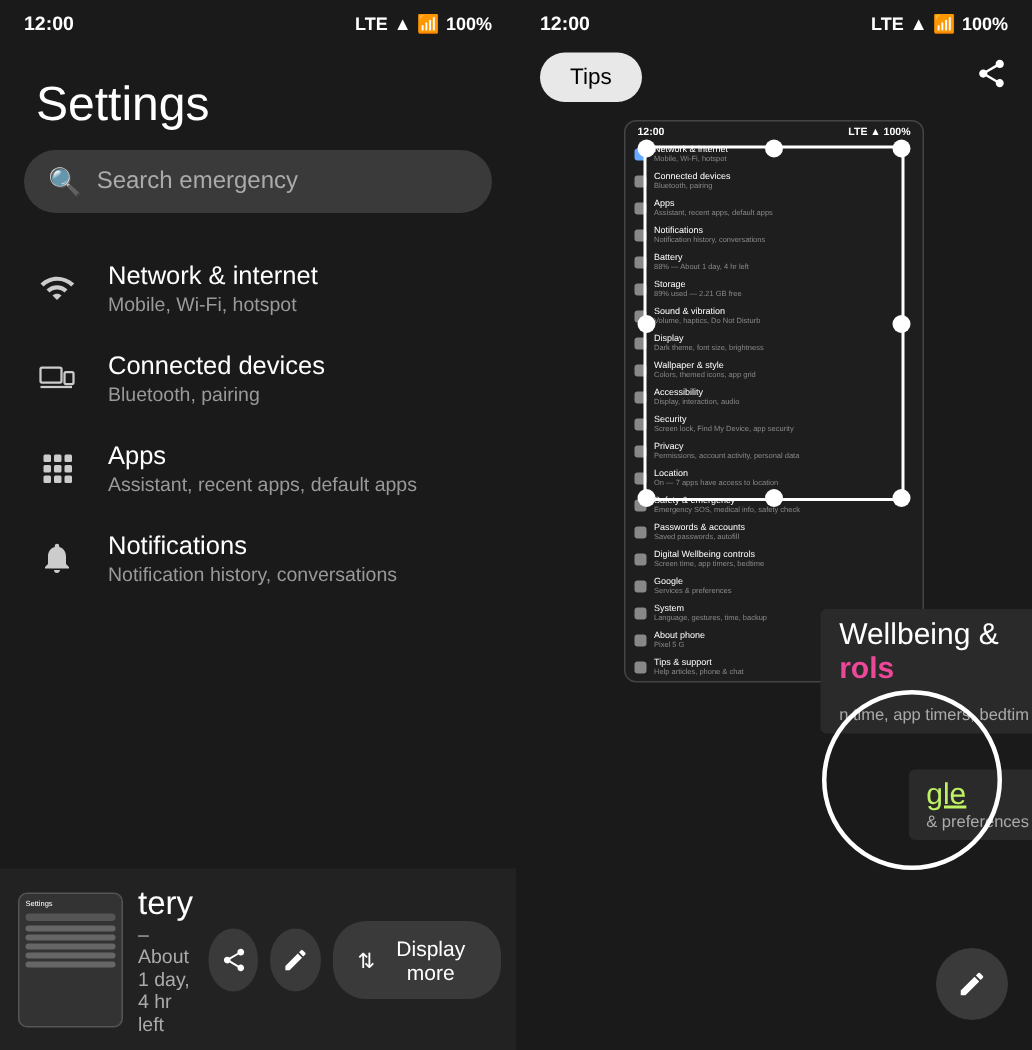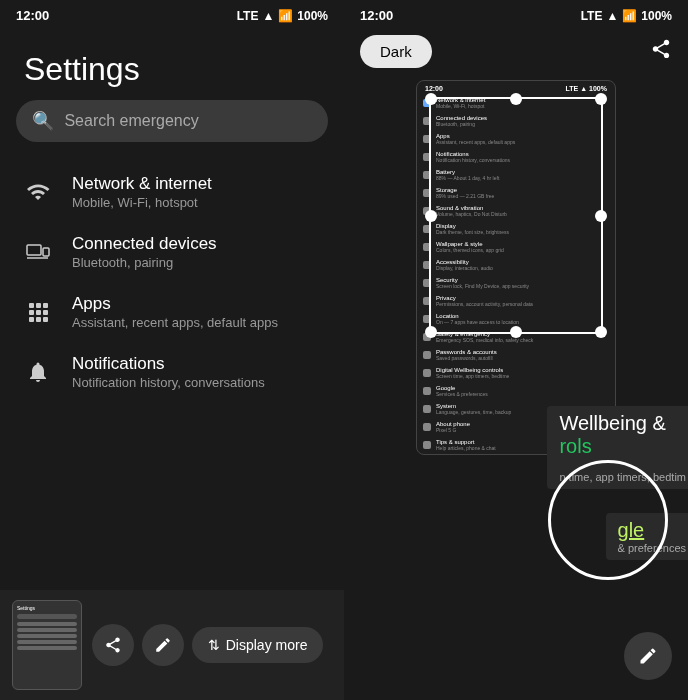--- a/index.html
+++ b/index.html
@@ -484,20 +484,24 @@
 
   <div class="bottom-thumbnail-area">
     <div class="thumbnail-preview">
       <div class="thumb-title">Settings</div>
       <div class="thumb-search"></div>
       <div class="thumb-item"></div>
       <div class="thumb-item"></div>
       <div class="thumb-item"></div>
       <div class="thumb-item"></div>
       <div class="thumb-item"></div>
+    </div>
+    <div class="battery-partial">
+      <div class="battery-title">tery</div>
+      <div class="battery-sub">– About 1 day, 4 hr left</div>
     </div>
     <div class="bottom-actions">
       <button class="action-btn">
         <svg width="18" height="18" viewBox="0 0 24 24" fill="white">
           <path d="M18 16.08c-.76 0-1.44.3-1.96.77L8.91 12.7c.05-.23.09-.46.09-.7s-.04-.47-.09-.7l7.05-4.11c.54.5 1.25.81 2.04.81 1.66 0 3-1.34 3-3s-1.34-3-3-3-3 1.34-3 3c0 .24.04.47.09.7L8.04 9.81C7.5 9.31 6.79 9 6 9c-1.66 0-3 1.34-3 3s1.34 3 3 3c.79 0 1.5-.31 2.04-.81l7.12 4.16c-.05.21-.08.43-.08.65 0 1.61 1.31 2.92 2.92 2.92s2.92-1.31 2.92-2.92-1.31-2.92-2.92-2.92z"></path>
         </svg>
       </button>
       <button class="action-btn">
         <svg width="18" height="18" viewBox="0 0 24 24" fill="white">
           <path d="M3 17.25V21h3.75L17.81 9.94l-3.75-3.75L3 17.25zM20.71 7.04a1 1 0 000-1.41l-2.34-2.34a1 1 0 00-1.41 0l-1.83 1.83 3.75 3.75 1.83-1.83z"></path>
@@ -518,21 +522,21 @@
     <span>12:00</span>
     <div class="status-right">
       <span>LTE</span>
       <span>▲</span>
       <span>📶</span>
       <span>100%</span>
     </div>
   </div>
 
   <div class="right-toolbar">
-    <button class="save-btn">Dark</button>
+    <button class="save-btn">Tips</button>
     <span class="share-icon-right">
       <svg width="22" height="22" viewBox="0 0 24 24" fill="white">
         <path d="M18 16.08c-.76 0-1.44.3-1.96.77L8.91 12.7c.05-.23.09-.46.09-.7s-.04-.47-.09-.7l7.05-4.11c.54.5 1.25.81 2.04.81 1.66 0 3-1.34 3-3s-1.34-3-3-3-3 1.34-3 3c0 .24.04.47.09.7L8.04 9.81C7.5 9.31 6.79 9 6 9c-1.66 0-3 1.34-3 3s1.34 3 3 3c.79 0 1.5-.31 2.04-.81l7.12 4.16c-.05.21-.08.43-.08.65 0 1.61 1.31 2.92 2.92 2.92s2.92-1.31 2.92-2.92-1.31-2.92-2.92-2.92z"></path>
       </svg>
     </span>
   </div>
 
   <div class="screenshot-preview">
 
     <div class="phone-screenshot">
@@ -694,21 +698,21 @@
             <div class="mini-title">Tips &amp; support</div>
             <div class="mini-sub">Help articles, phone &amp; chat</div>
           </div>
         </div>
 
       </div>
     </div>
 
     <div class="zoom-overlay-wellbeing">
       <div style="font-size:20px;font-weight:500;color:#fff;">Wellbeing &amp;</div>
-      <div style="font-size:20px;font-weight:400;color:#22c55e;">rols</div>
+      <div style="font-size:20px;font-weight:700;color:#ec4899;">rols</div>
       <div style="font-size:11px;color:#aaa;white-space:nowrap;margin-top:13px;">n time, app timers, bedtim</div>
     </div>
 
     <div class="zoom-overlay-google">
       <div style="font-size:20px;font-weight:500;color:#bef264;text-decoration:underline;">gle</div>
       <div style="font-size:11px;color:#aaa;">&amp; preferences</div>
     </div>
 
     <div class="circle-annotation"></div>
 

